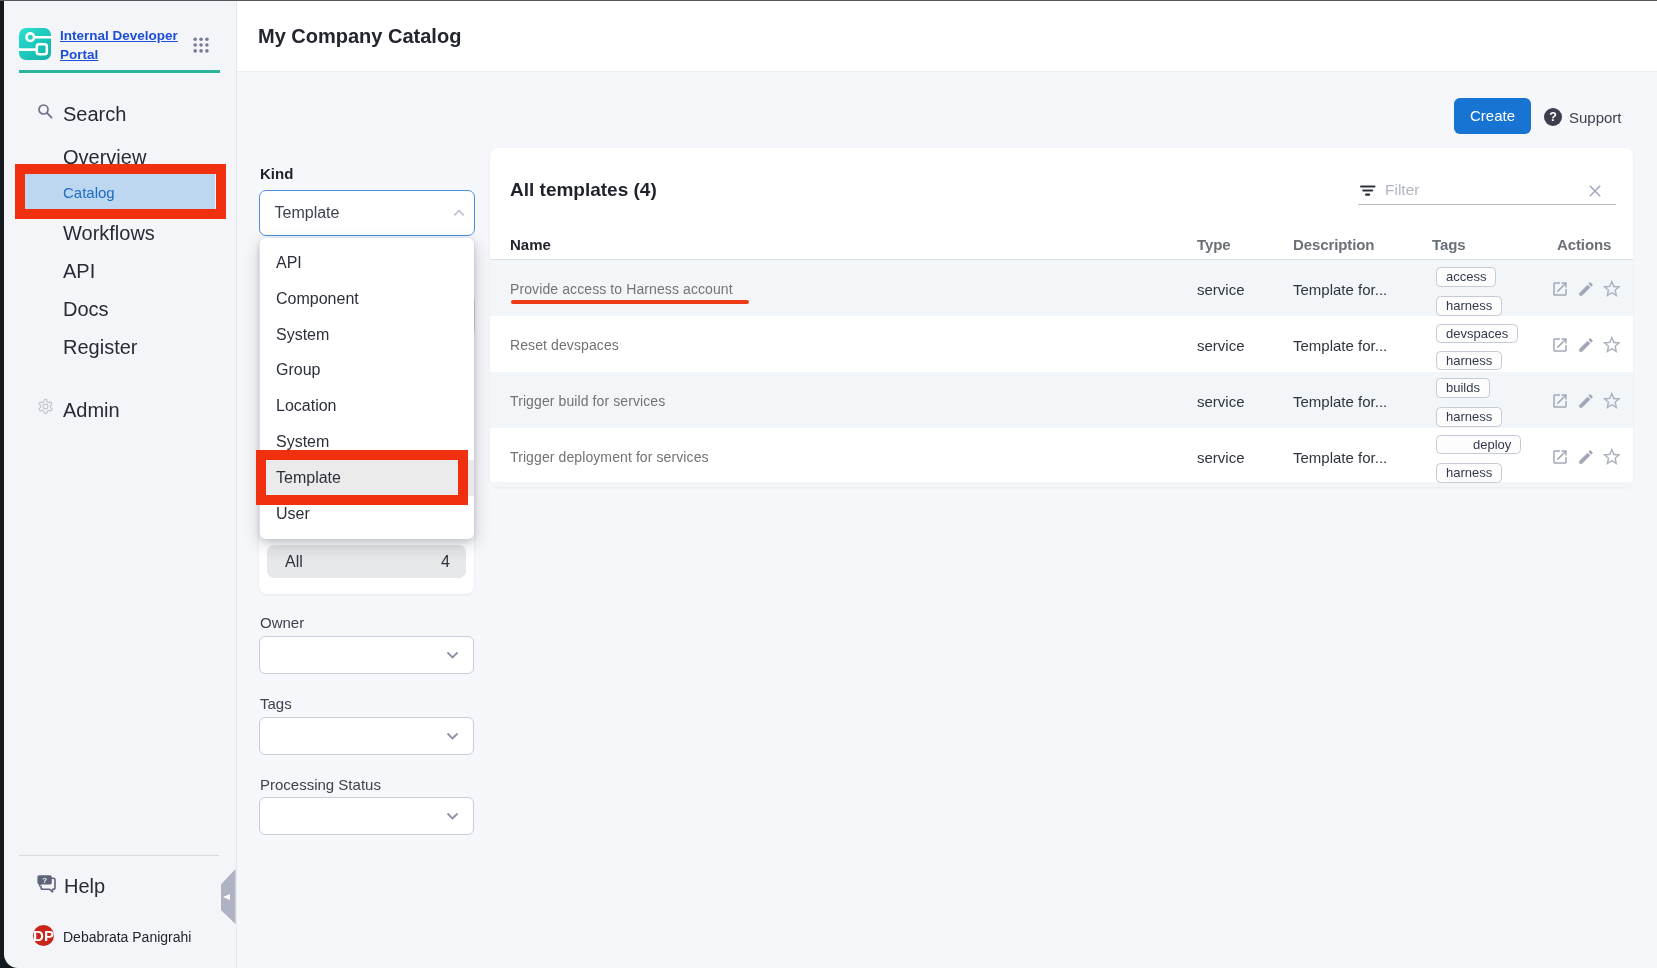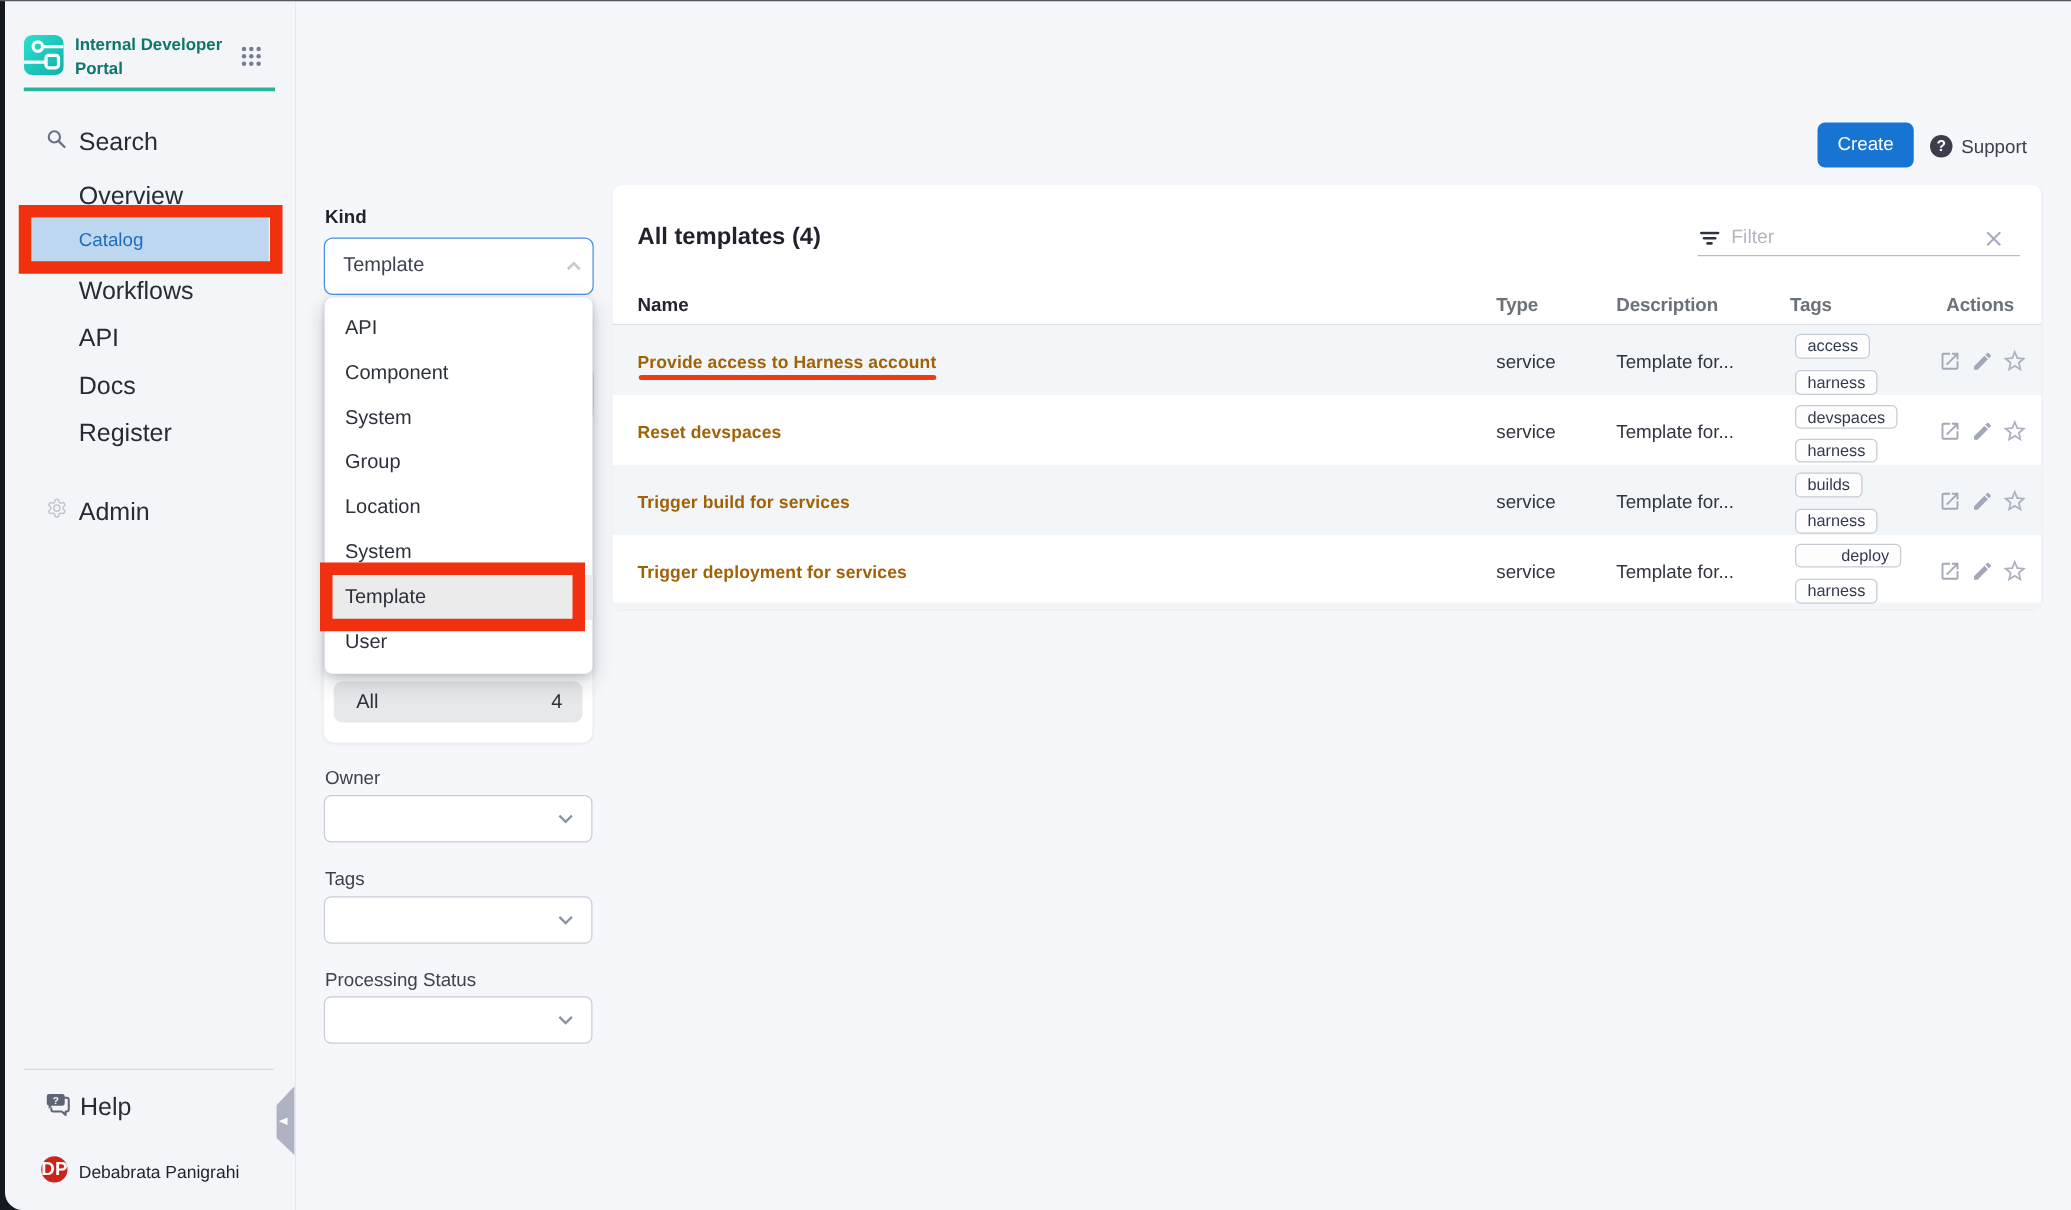--- a/index.html
+++ b/index.html
@@ -33,55 +33,58 @@
   .flabel { font-size:15px; color:#3d424e; }
   .fselect { width:215px; height:38px; background:#fff; border:1px solid #c9cdd8; border-radius:6px; }
 
   
   #tcard { left:490px; top:148px; width:1143px; height:339px; background:#fff; border-radius:8px;
            box-shadow:0 1px 3px rgba(20,30,50,.06); }
 
   .chip { position:absolute; height:19.5px; line-height:18px; padding:0 9px; background:#fdfdfe;
           border:1px solid #c6cad4; border-radius:4.5px; font-size:13px; color:#333a4d; }
 
-  .rowlink { font-size:14px; font-weight:bold; color:#a16207; letter-spacing:0.1px; }
+  .rowlink { font-size:14px; font-weight:normal; color:#737373; letter-spacing:0.1px; }
   .celltxt { font-size:15px; color:#30343f; }
 
   
   .redrect { border:10px solid #f1300f; z-index:50; }
   .ddi { font-size:16px; color:#2c303b; z-index:22; }
   .hcell { position:absolute; top:0; font-size:15px; color:#6b7178; font-weight:bold; letter-spacing:-0.1px; }
 </style>
 </head>
 <body>
 <div id="page">
   <div id="darkstrip" class="abs"></div>
   <div class="abs" style="left:0;top:0;width:1657px;height:1.3px;background:#55565b;z-index:60;"></div>
   <div class="abs" style="left:0;top:935px;width:22px;height:33px;background:#14181f;"></div>
   <div id="sidebar" class="abs"></div>
+  <div id="hdr" class="abs">
+      <h1>My Company Catalog</h1>
+    </div>
 
   <svg class="abs" style="left:19px;top:28px" width="32" height="32" viewBox="0 0 32 32">
     <defs>
         <linearGradient id="lg" x1="0" y1="0" x2="1" y2="1">
       <stop offset="0" stop-color="#2ce0d2"></stop>
           <stop offset="1" stop-color="#0eb1a6"></stop>
     </linearGradient>
       </defs>
     <clipPath id="tileclip">
         <rect width="32" height="32" rx="7"></rect>
       </clipPath>
     <rect width="32" height="32" rx="7" fill="url(#lg)"></rect>
     <g clip-path="url(#tileclip)">
       <line x1="14.5" y1="9.2" x2="32" y2="9.2" stroke="#fff" stroke-width="2.6"></line>
       <circle cx="11.3" cy="9.2" r="3.8" fill="none" stroke="#fff" stroke-width="2.6"></circle>
       <line x1="0" y1="21.6" x2="18" y2="21.6" stroke="#fff" stroke-width="2.6"></line>
       <rect x="17.8" y="16.2" width="10" height="10" rx="2.2" fill="none" stroke="#fff" stroke-width="2.6"></rect>
     </g>
   </svg>
-  <div class="abs" style="left:60px;top:26px;width:140px;font-size:13.5px;font-weight:bold;color:#0f766e;line-height:19px;">Internal Developer Portal</div>
+  <div class="abs" style="left:60px;top:26px;width:140px;font-size:13.5px;font-weight:bold;color:#1d4ed8;line-height:19px;text-decoration:underline;">Internal Developer Portal</div>
   <svg class="abs" style="left:193px;top:36.5px" width="16" height="16" viewBox="0 0 16 16">
     <g fill="#767c92">
       <circle cx="2.2" cy="2.2" r="1.8"></circle>
         <circle cx="8.05" cy="2.2" r="1.8"></circle>
         <circle cx="13.9" cy="2.2" r="1.8"></circle>
       <circle cx="2.2" cy="8.05" r="1.8"></circle>
         <circle cx="8.05" cy="8.05" r="1.8"></circle>
         <circle cx="13.9" cy="8.05" r="1.8"></circle>
       <circle cx="2.2" cy="13.9" r="1.8"></circle>
         <circle cx="8.05" cy="13.9" r="1.8"></circle>

